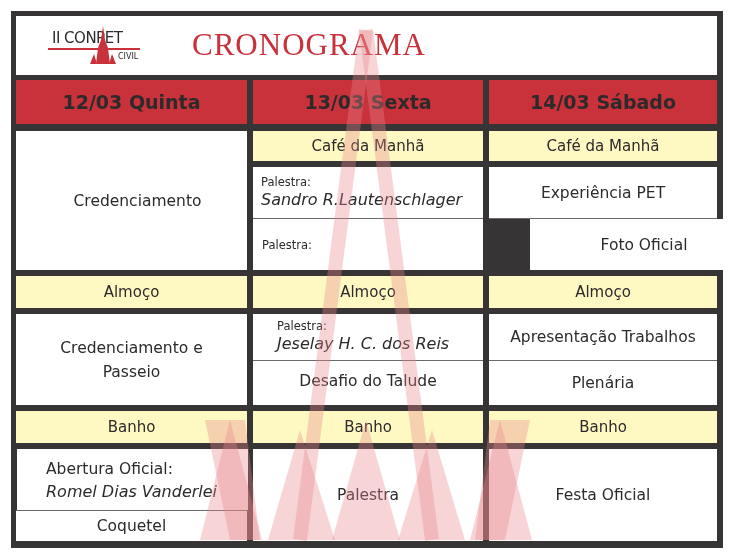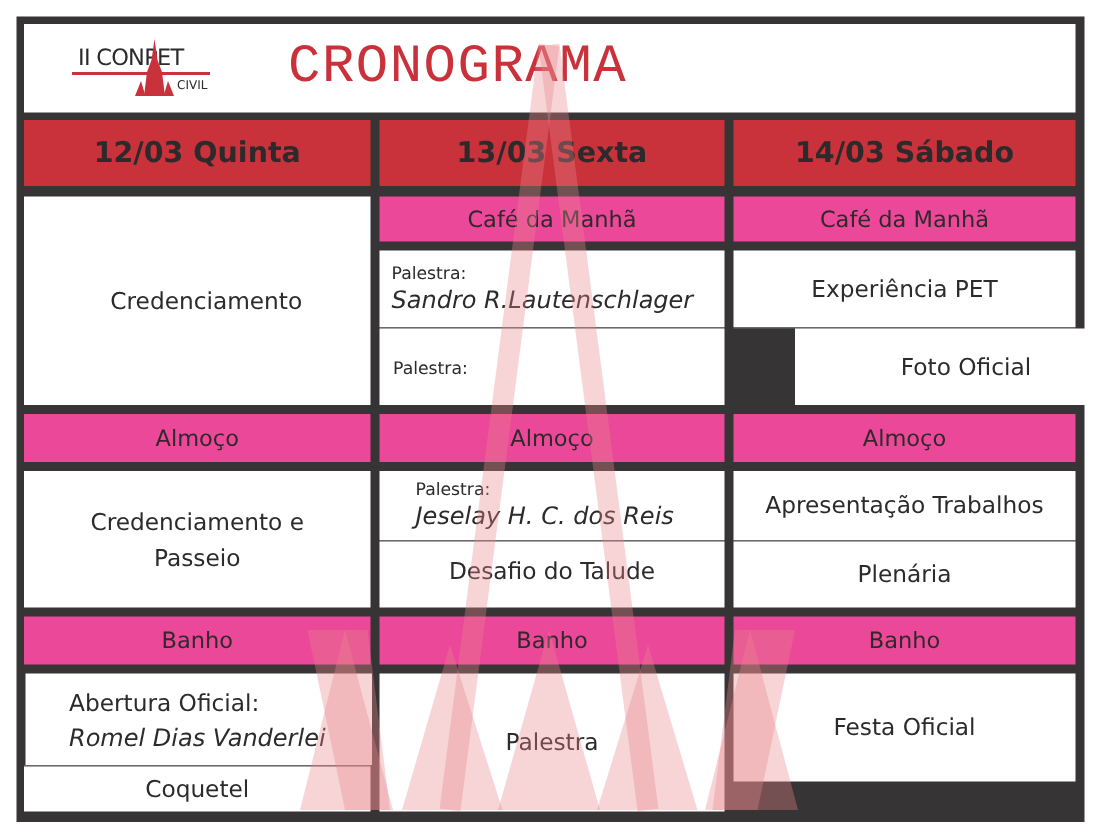--- a/index.html
+++ b/index.html
@@ -7,33 +7,33 @@
       width: 736px; height: 560px; background: #ffffff; position: relative; overflow: hidden;
       font-family: "DejaVu Sans", "Liberation Sans", sans-serif; color: #2b2b2b;
     }
     .frame {
       position: absolute; left: 11px; top: 11px; width: 712px; height: 537px;
       background: #363435;
     }
     .cell { position: absolute; box-sizing: border-box; display: flex; flex-direction: column;
       align-items: center; justify-content: center; text-align: left; }
     .white { background: #ffffff; }
-    .pink { background: #ec4899; }
+    .pink { background: #fef9c3; }
     .red { background: #c9313b; }
     .header-cell { position: absolute; left: 16px; top: 16px; width: 701px; height: 59px; background: #fff; }
     .day { font-weight: bold; font-size: 19px; color: #2d2a2b; }
     .band { font-size: 15px; color: #2d2a2b; }
     .txt { font-size: 15.5px; color: #2d2a2b; line-height: 24px; }
     .small { font-size: 11.5px; color: #2d2a2b; line-height: 14px; }
     .ital { font-style: italic; font-size: 16px; color: #2d2a2b; line-height: 22px; }
     .left-block { align-items: flex-start; padding-left: 8px; text-align: left; }
     .thin { position: absolute; height: 1px; background: #6a6a6a; }
     .title {
-      position: absolute; left: 192px; top: 22px; font-family: Liberation Mono, monospace;
-      font-size: 36px; color: #c9313b; letter-spacing: 1px; line-height: 46px; font-weight: normal;
+      position: absolute; left: 192px; top: 22px; font-family: Liberation Serif, serif;
+      font-size: 31px; color: #c9313b; letter-spacing: 1px; line-height: 46px; font-weight: normal;
     }
     .logo { position: absolute; left: 48px; top: 28px; width: 100px; height: 40px; }
     .logo-text { position: absolute; left: 4px; top: 1px; font-size: 15px; color: #2b2b2b; letter-spacing: -0.5px; }
     .logo-civil { position: absolute; left: 70px; top: 24px; font-size: 8px; color: #2b2b2b; }
     .logo-bar { position: absolute; left: 0; top: 20px; width: 92px; height: 2px; background: #c9313b; }
     .watermark { position: absolute; left: 0; top: 0; width: 736px; height: 560px; pointer-events: none; }
   </style>
 </head>
 <body>
 
@@ -130,21 +130,21 @@
 <div class="cell white" style="left:489px;top:314px;width:228px;height:46px;">
   <span class="txt">Apresentação Trabalhos</span>
 </div>
 <div class="thin" style="left:489px;top:360px;width:228px;"></div>
 <div class="cell white" style="left:489px;top:361px;width:228px;height:44px;">
   <span class="txt">Plenária</span>
 </div>
 <div class="cell pink" style="left:489px;top:411px;width:228px;height:32px;">
   <span class="band">Banho</span>
 </div>
-<div class="cell white" style="left:489px;top:449px;width:228px;height:72px;">
+<div class="cell white" style="left:489px;top:449px;width:228px;height:92px;">
   <span class="txt">Festa Oficial</span>
 </div>
 
 <svg class="watermark" viewBox="0 0 736 560">
   <g fill="none" stroke="#e8878d" stroke-opacity="0.35" stroke-width="14">
     <line x1="366" y1="30" x2="300" y2="540"></line>
     <line x1="366" y1="30" x2="432" y2="540"></line>
   </g>
   <g fill="#e8878d" fill-opacity="0.35">
     <polygon points="230,420 262,540 200,540"></polygon>

